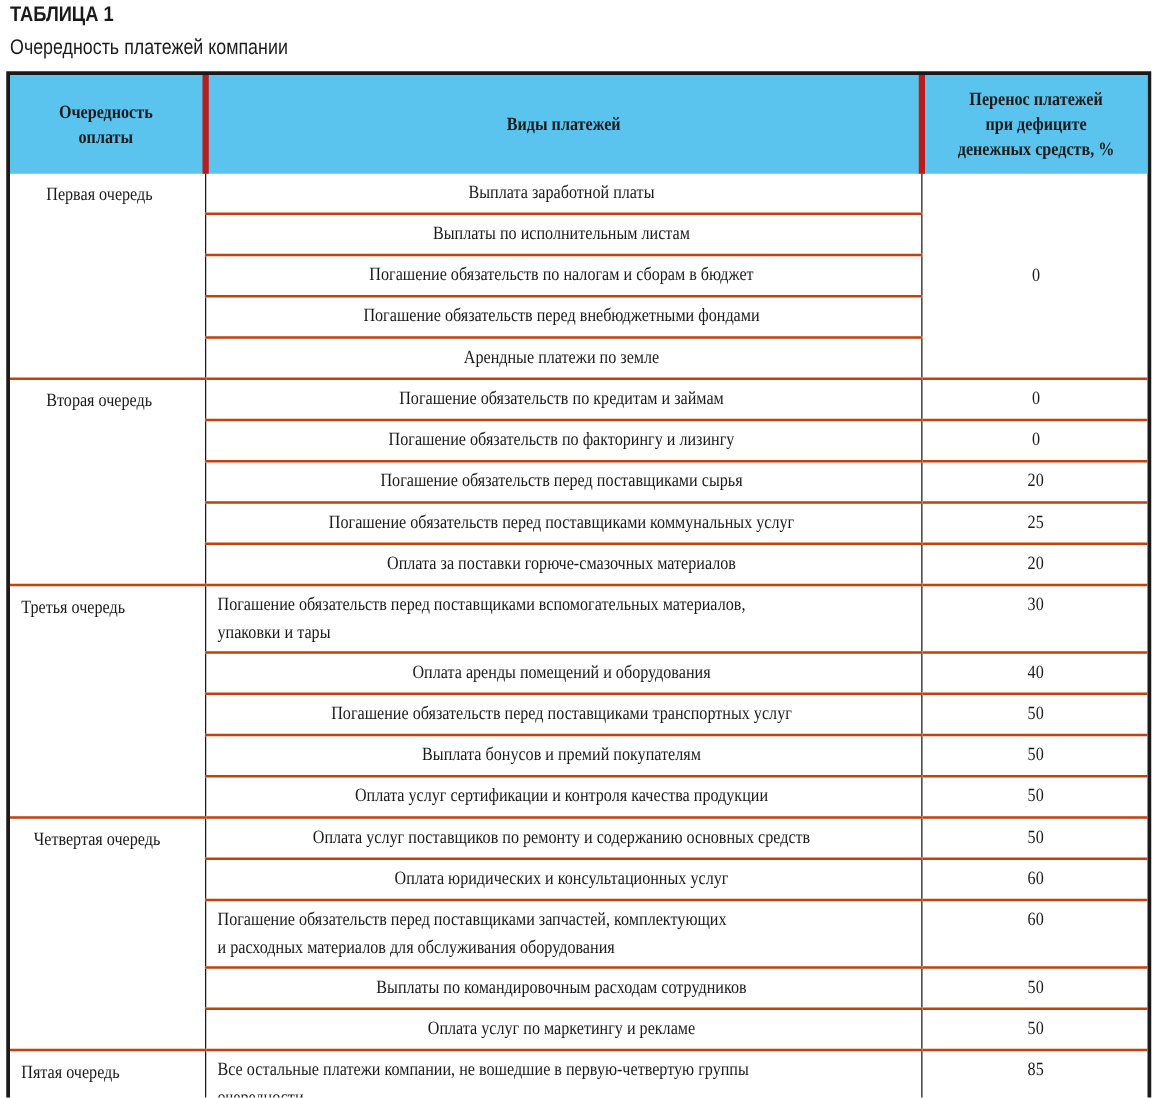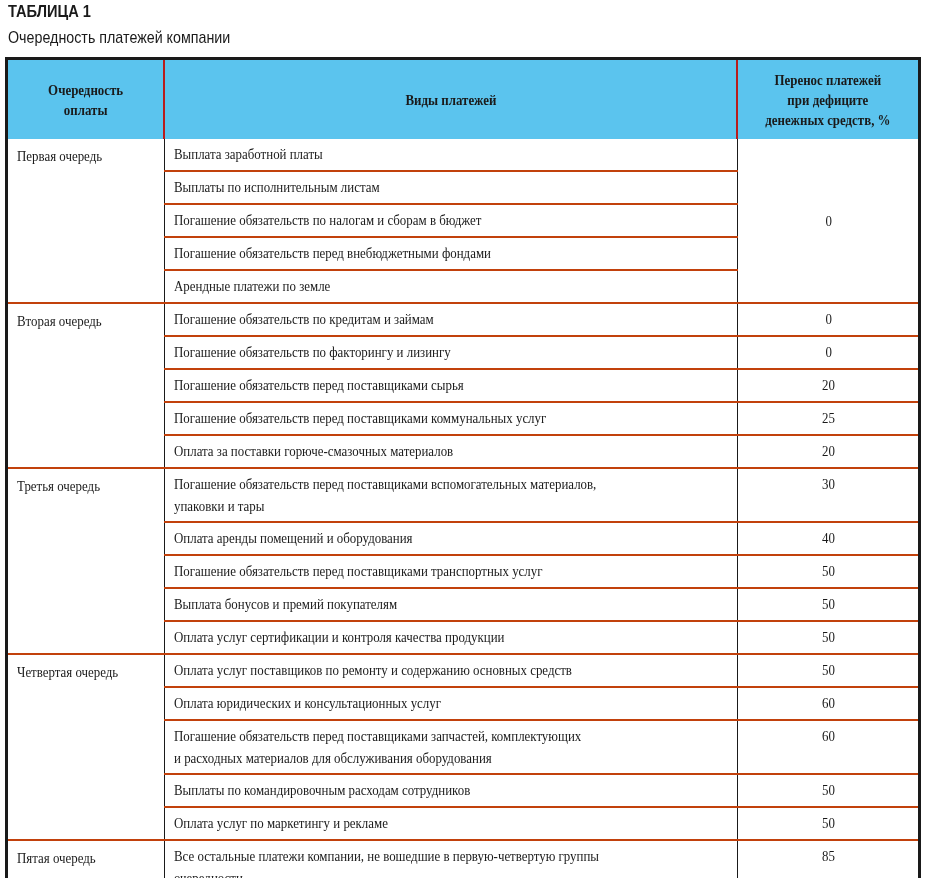--- a/index.html
+++ b/index.html
@@ -28,21 +28,21 @@
   table {
     border-collapse: collapse; width: 910px; table-layout: fixed; font-family: Liberation Serif, serif;
   }
   col.c1 { width: 156px; }
   col.c2 { width: 573px; }
   col.c3 { width: 181px; }
   th {
     background: #5BC4EE;
     font-weight: bold; font-size: 15px; line-height: 20px;
     height: 79px; padding: 0 6px; text-align: center; vertical-align: middle;
-    border-left: 2px solid #b91c1c;
+    border-left: 5px solid #b91c1c;
     color: #1a1a1a;
   }
   th:first-child { border-left: none; }
   th .txt, td .txt {
     display: inline-block;
     transform: scaleX(0.86);
   }
   th .txt { transform-origin: center center; }
   td {
     font-size: 15px; line-height: 22px;
@@ -51,21 +51,21 @@
     border-top: 2px solid #c2410c;
     color: #1a1a1a;
     white-space: nowrap;
   }
   td.group { border-left: none; padding-top: 6px; }
   td.item .txt { transform-origin: left top; white-space: normal; width: 640px; }
   td.group .txt { transform-origin: left top; }
   td.val { text-align: center; }
   td.val .txt { transform-origin: center top; }
   tr.first td { border-top: none; }
-  tr.single td { height: 23px; }
+  tr.single td { height: 23px; text-align: center; }
   tr.double td { height: 38px; }
   td.merged { vertical-align: middle; }
   .line { display: block; }
 </style>
 </head>
 <body>
 
 <div class="title">ТАБЛИЦА 1</div>
 <div class="subtitle">Очередность платежей компании</div>
 

